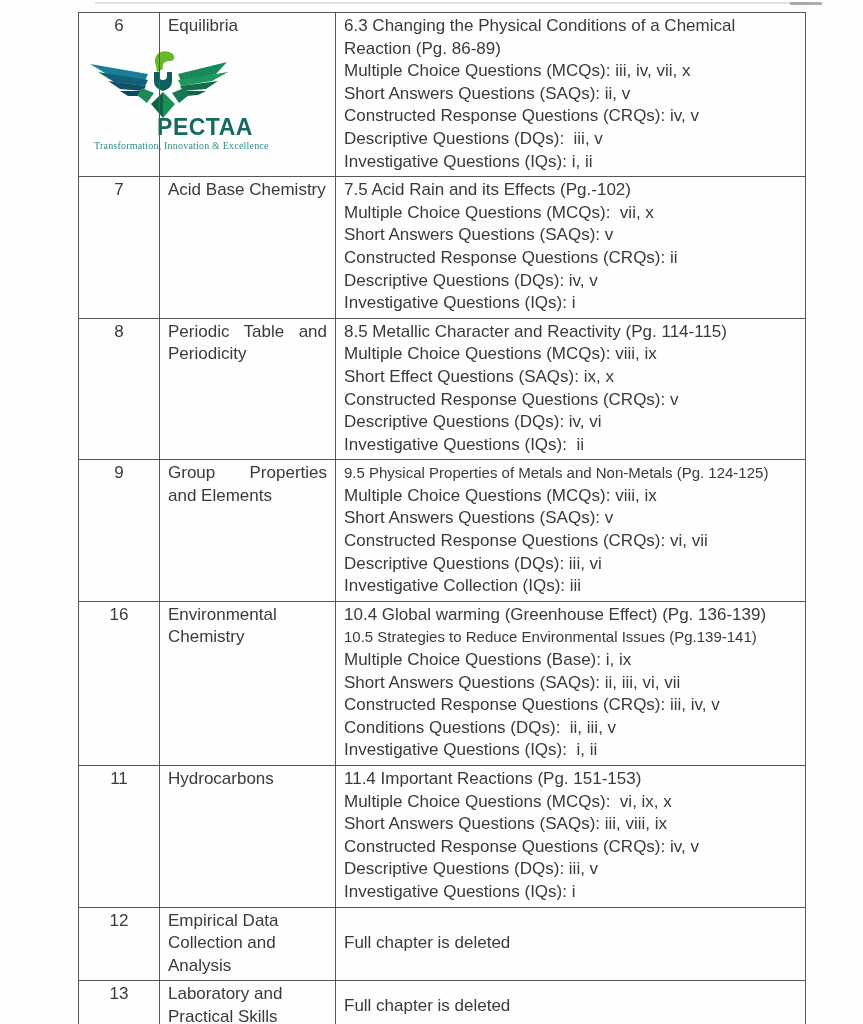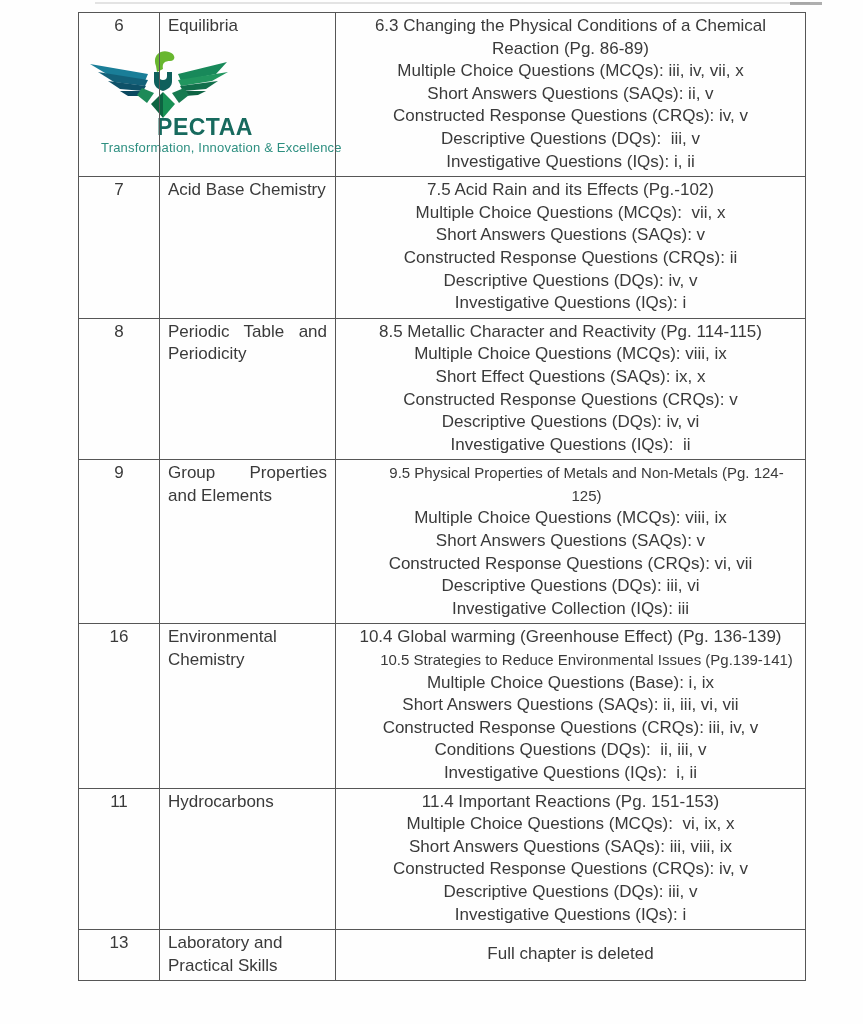--- a/index.html
+++ b/index.html
@@ -17,22 +17,22 @@
 
   
   .logo{position:absolute;left:83px;top:50px;width:160px;z-index:0;}
   .logo-bird{display:block;}
   .logo-wordmark{
     position:absolute;left:24px;top:64px;width:106px;
     font-size:23px;font-weight:bold;letter-spacing:.5px;
     text-align:center;white-space:nowrap;margin-left:45px;
   }
   .logo-tagline{
-    position:absolute;left:18px;top:90px;
-    font-size:13px;letter-spacing:.2px;white-space:nowrap;
+    position:absolute;left:11px;top:90px;
+    font-size:10px;letter-spacing:.2px;white-space:nowrap;font-family:Liberation Serif, serif;
   }
 
   
   table.syllabus{
     position:absolute;left:78px;top:12px;z-index:1;
     width:727px;border-collapse:collapse;table-layout:fixed;
     background:transparent;
   }
   table.syllabus td{
     border:1.6px solid #565656;
@@ -40,22 +40,22 @@
     padding:2px 8px 3px 8px;
     background:transparent;
     font-size:17px;
     line-height:22.6px;
   }
   td.num{text-align:center;padding-left:2px;padding-right:2px;}
   td.chapter{}
   td.chapter.justify{text-align:justify;}
   td.detail{}
   td.detail.middle{vertical-align:middle;}
-  .line{white-space:pre-wrap;text-align:center;}
-  .line.compact{font-size:15px;margin-left:32px;}
+  .line{white-space:pre-wrap;}
+  .line.compact{font-size:15px;}
 </style>
 </head>
 <body>
 
 <div class="page">
 
   <div class="scan-top-line"></div>
   <div class="scan-corner-line"></div>
 
   <div class="logo">
@@ -161,20 +161,27 @@
           <td class="detail">
             <div class="line">11.4 Important Reactions (Pg. 151-153)</div>
             <div class="line">Multiple Choice Questions (MCQs):  vi, ix, x</div>
             <div class="line">Short Answers Questions (SAQs): iii, viii, ix</div>
             <div class="line">Constructed Response Questions (CRQs): iv, v</div>
             <div class="line">Descriptive Questions (DQs): iii, v</div>
             <div class="line">Investigative Questions (IQs): i</div>
           </td>
         </tr>
         <tr>
+          <td class="num">12</td>
+          <td class="chapter">Empirical Data Collection and Analysis</td>
+          <td class="detail middle">
+            <div class="line">Full chapter is deleted</div>
+          </td>
+        </tr>
+        <tr>
           <td class="num">13</td>
           <td class="chapter">Laboratory and Practical Skills</td>
           <td class="detail middle">
             <div class="line">Full chapter is deleted</div>
           </td>
         </tr>
       </tbody>
   </table>
 
 </div>

